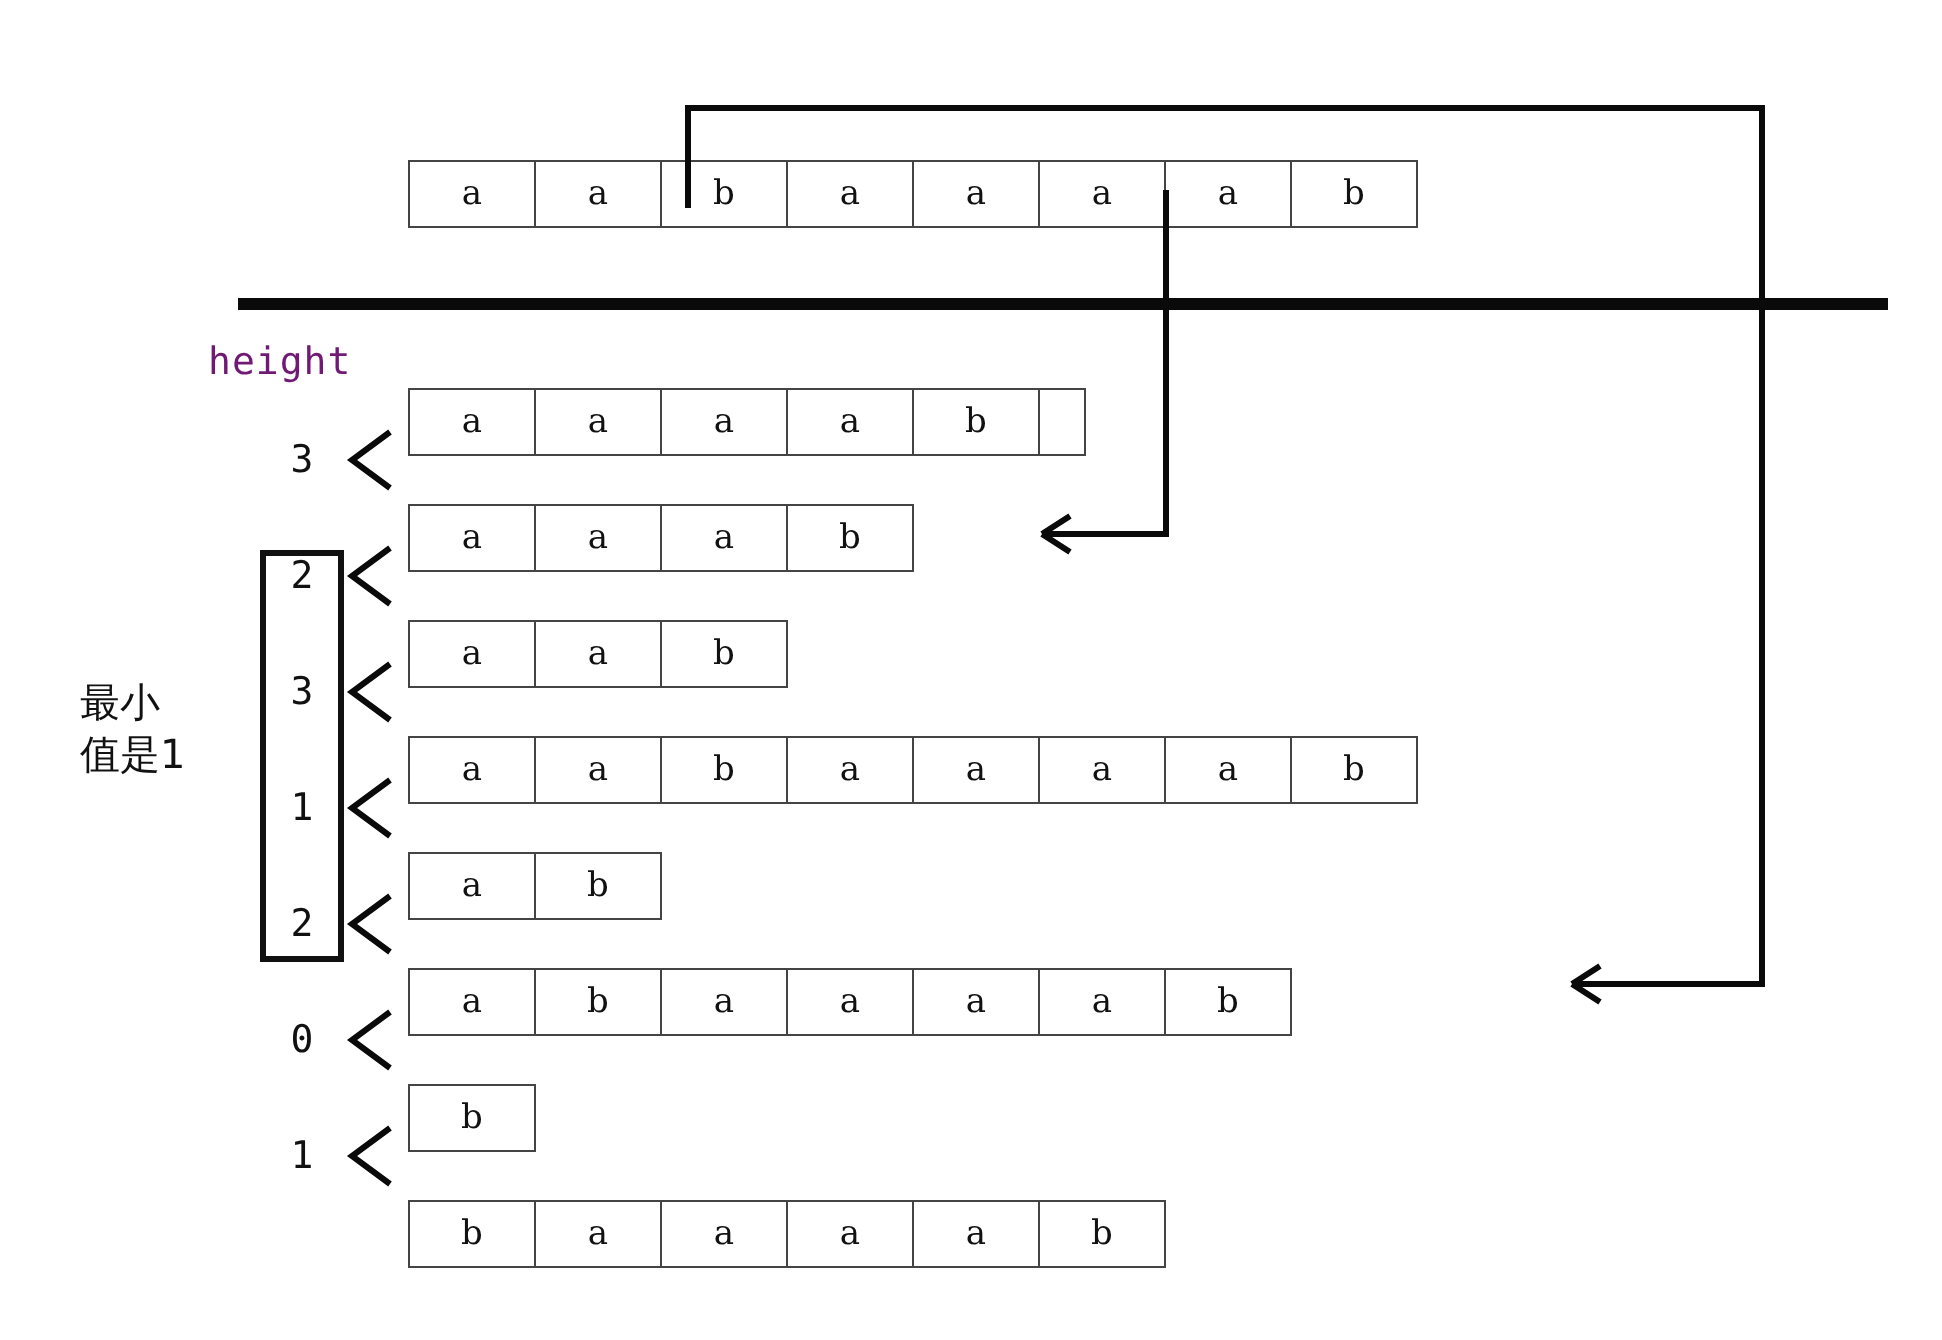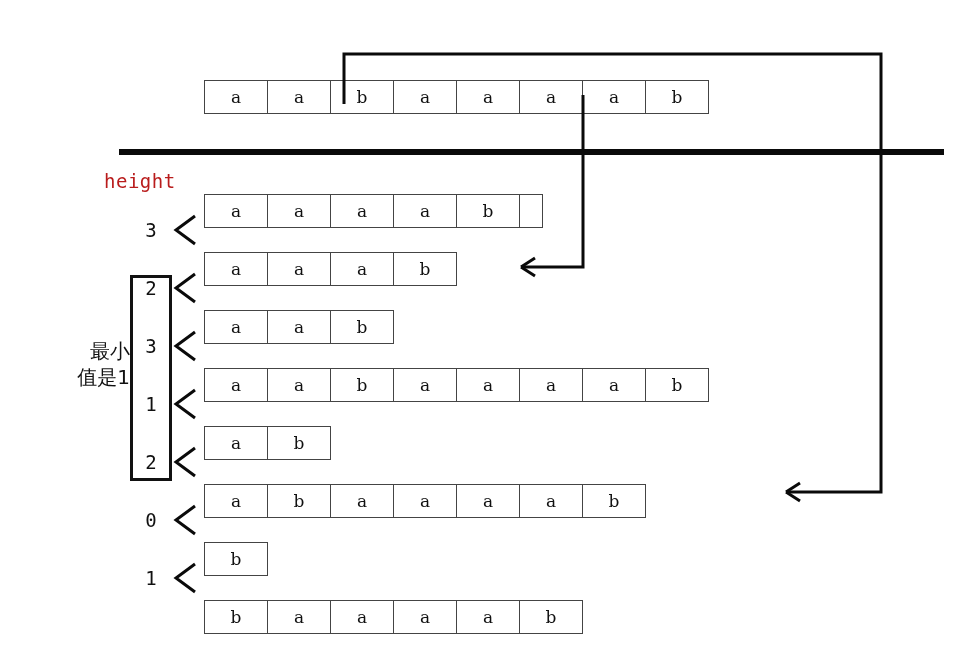--- a/index.html
+++ b/index.html
@@ -50,21 +50,21 @@
     color: #111111;
     width: 26px;
     text-align: center;
   }
   #height-title {
     position: absolute;
     left: 104px;
     top: 170px;
     font-family: "DejaVu Sans Mono", "Liberation Mono", monospace;
     font-size: 19px;
-    color: #b91c1c;
+    color: #701a75;
     letter-spacing: 0.5px;
   }
   
   #bracket-box {
     position: absolute;
     left: 130px;
     top: 275px;
     width: 42px;
     height: 206px;
     border: 3px solid #111111;
@@ -74,21 +74,21 @@
   
   #min-note {
     position: absolute;
     left: 40px;
     top: 338px;
     width: 90px;
     font-family: "DejaVu Sans", "Liberation Sans", sans-serif;
     font-size: 20px;
     line-height: 26px;
     color: #111111;
-    text-align: right;
+    text-align: left;
   }
   
   #wires {
     position: absolute;
     left: 0;
     top: 0;
     width: 971px;
     height: 670px;
     pointer-events: none;
   }

